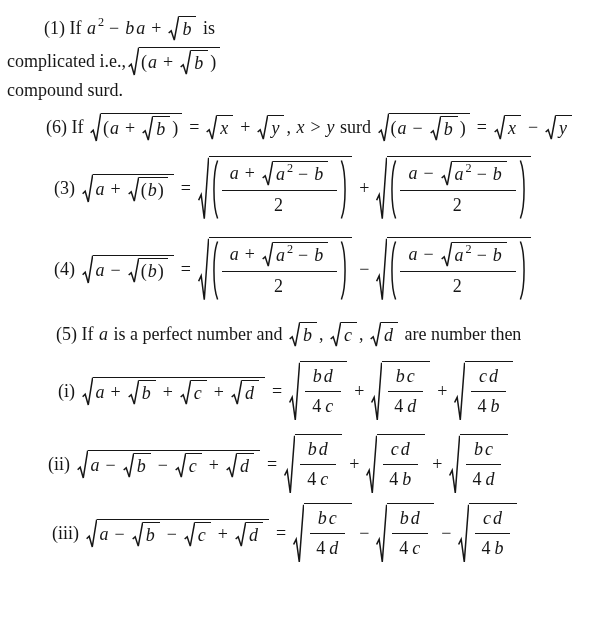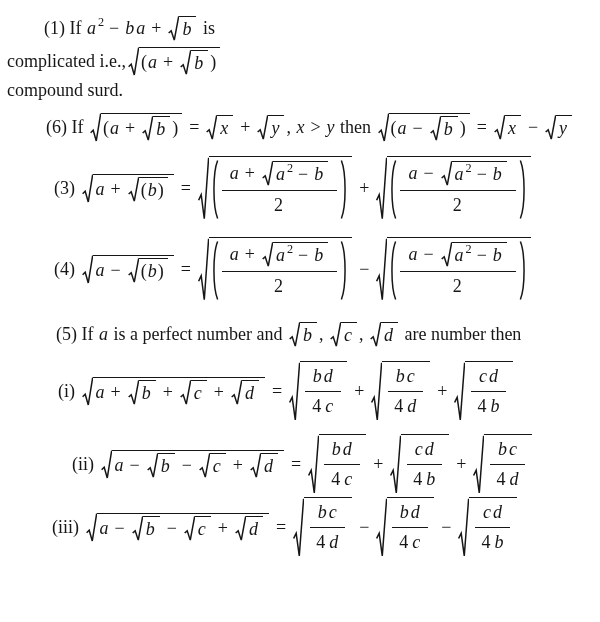--- a/index.html
+++ b/index.html
@@ -117,21 +117,21 @@
           <path d="M0.6,13.6 L2.9,11.9 L5.7,19.3 L9.6,0.8 L10,0.8" fill="none" stroke="#161616" stroke-width="1.5" vector-effect="non-scaling-stroke"></path>
         </svg>
         <span class="msqrt-body">
           <span class="mv">y</span>
         </span>
       </span>
       <span class="mt">, </span>
       <span class="mv">x</span>
       <span class="mo">&gt;</span>
       <span class="mv">y</span>
-      <span class="mt"> then </span>
+      <span class="mt"> surd </span>
       <span class="msqrt">
         <svg viewBox="0 0 10 20" preserveAspectRatio="none" class="radsvg">
           <path d="M0.6,13.6 L2.9,11.9 L5.7,19.3 L9.6,0.8 L10,0.8" fill="none" stroke="#161616" stroke-width="1.5" vector-effect="non-scaling-stroke"></path>
         </svg>
         <span class="msqrt-body">
           <span class="mt">(</span>
           <span class="mv">a</span>
           <span class="mo">−</span>
           <span class="msqrt">
             <svg viewBox="0 0 10 20" preserveAspectRatio="none" class="radsvg">
@@ -476,21 +476,21 @@
               <span class="mv">d</span>
             </span>
             <span class="mden">
               <span class="mn">4</span>
               <span class="mv">b</span>
             </span>
           </span>
         </span>
       </span>
     </div>
-    <div class="mrow" style="margin-left: 72px; margin-top: 12px;">
+    <div class="mrow" style="margin-left: 48px; margin-top: 12px;">
       <span class="mt">(ii) </span>
       <span class="msqrt">
         <svg viewBox="0 0 10 20" preserveAspectRatio="none" class="radsvg">
           <path d="M0.6,13.6 L2.9,11.9 L5.7,19.3 L9.6,0.8 L10,0.8" fill="none" stroke="#161616" stroke-width="1.5" vector-effect="non-scaling-stroke"></path>
         </svg>
         <span class="msqrt-body">
           <span class="mv">a</span>
           <span class="mo">−</span>
           <span class="msqrt">
             <svg viewBox="0 0 10 20" preserveAspectRatio="none" class="radsvg">
@@ -568,21 +568,21 @@
               <span class="mv">c</span>
             </span>
             <span class="mden">
               <span class="mn">4</span>
               <span class="mv">d</span>
             </span>
           </span>
         </span>
       </span>
     </div>
-    <div class="mrow" style="margin-left: 52px; margin-top: 2px; font-family: Liberation Serif, serif;">
+    <div class="mrow" style="margin-left: 52px; margin-top: 8px; font-family: Liberation Serif, serif;">
       <span class="mt">(iii) </span>
       <span class="msqrt">
         <svg viewBox="0 0 10 20" preserveAspectRatio="none" class="radsvg">
           <path d="M0.6,13.6 L2.9,11.9 L5.7,19.3 L9.6,0.8 L10,0.8" fill="none" stroke="#161616" stroke-width="1.5" vector-effect="non-scaling-stroke"></path>
         </svg>
         <span class="msqrt-body">
           <span class="mv">a</span>
           <span class="mo">−</span>
           <span class="msqrt">
             <svg viewBox="0 0 10 20" preserveAspectRatio="none" class="radsvg">

